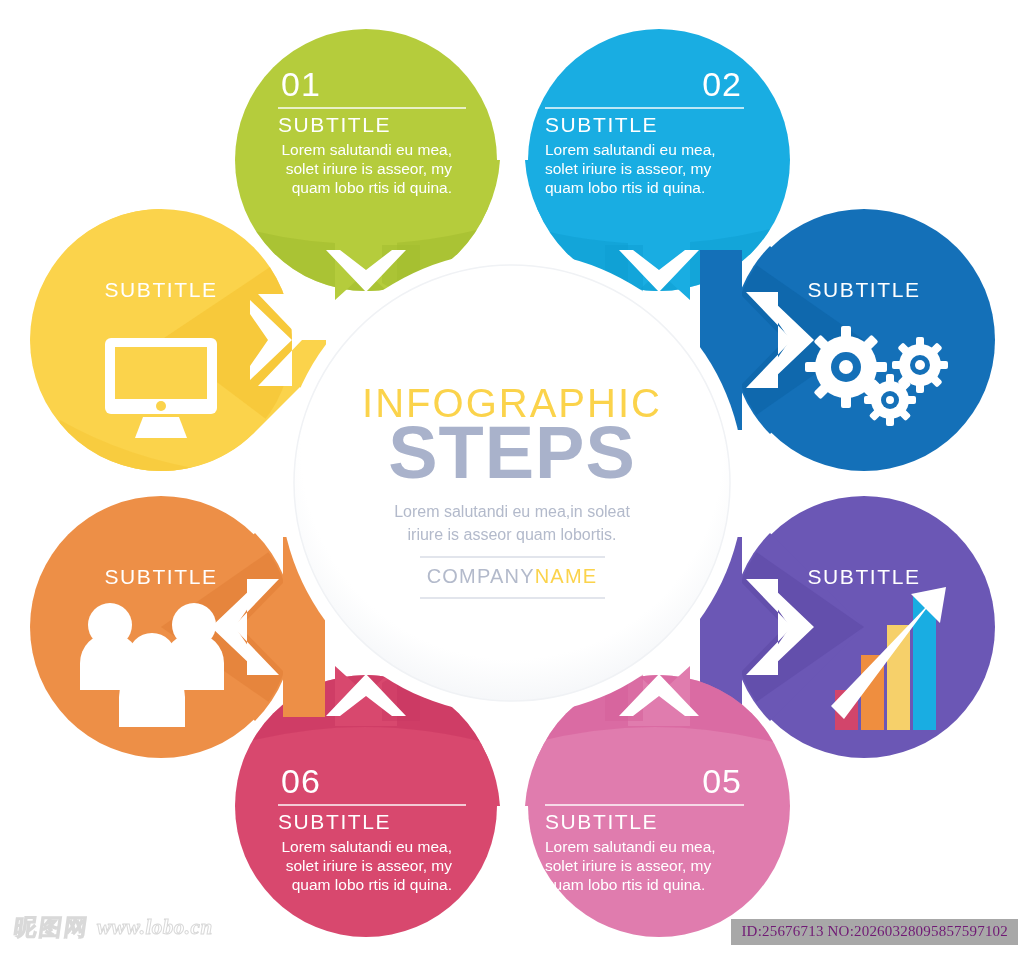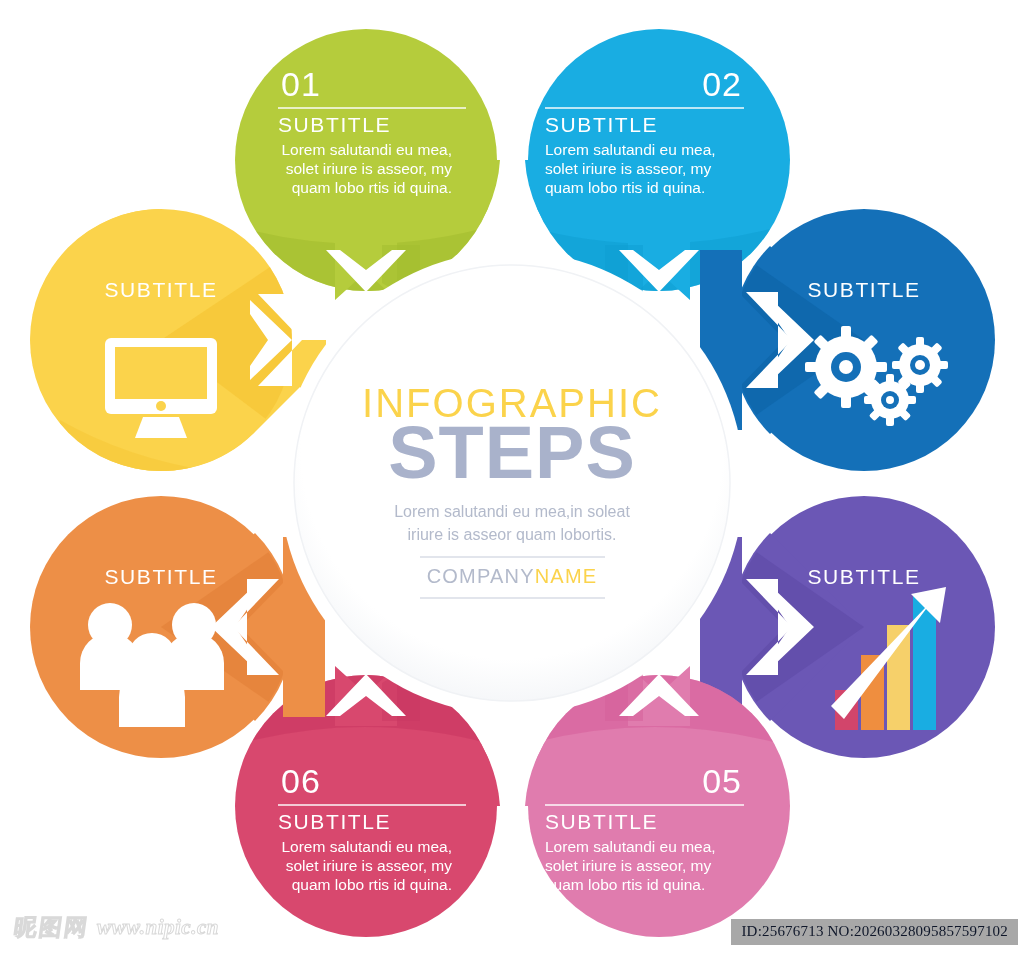--- a/index.html
+++ b/index.html
@@ -85,21 +85,21 @@
   .wm-url{
     font-family:"Liberation Serif", serif;
     font-size:21px;font-weight:700;font-style:italic;
     color:transparent;
     -webkit-text-stroke:1px #d9d9d9;
     letter-spacing:.5px;
   }
   #idbadge{
     position:absolute;right:6px;top:919px;
     background:#a8a8a8;
-    color:#0f172a;
+    color:#701a75;
     font-family:"Liberation Serif", serif;
     font-size:15px;
     padding:4px 10px 5px 10px;
     letter-spacing:.2px;
     white-space:nowrap;
   }
 </style>
 </head>
 <body>
 
@@ -355,16 +355,16 @@
     <text x="512" y="583" text-anchor="middle" class="center-company">
       <tspan>COMPANY</tspan><tspan class="center-company-accent">NAME</tspan>
     </text>
     <line class="center-rule" x1="420" y1="598" x2="605" y2="598"></line>
   </g>
 </svg>
 </div>
 
 <div id="watermark">
   <span class="wm-cn">昵图网</span>
-  <span class="wm-url">www.nipic.cn</span>
+  <span class="wm-url">www.lobo.cn</span>
 </div>
 
 <div id="idbadge">ID:25676713 NO:20260328095857597102</div>
 
 </body></html>

